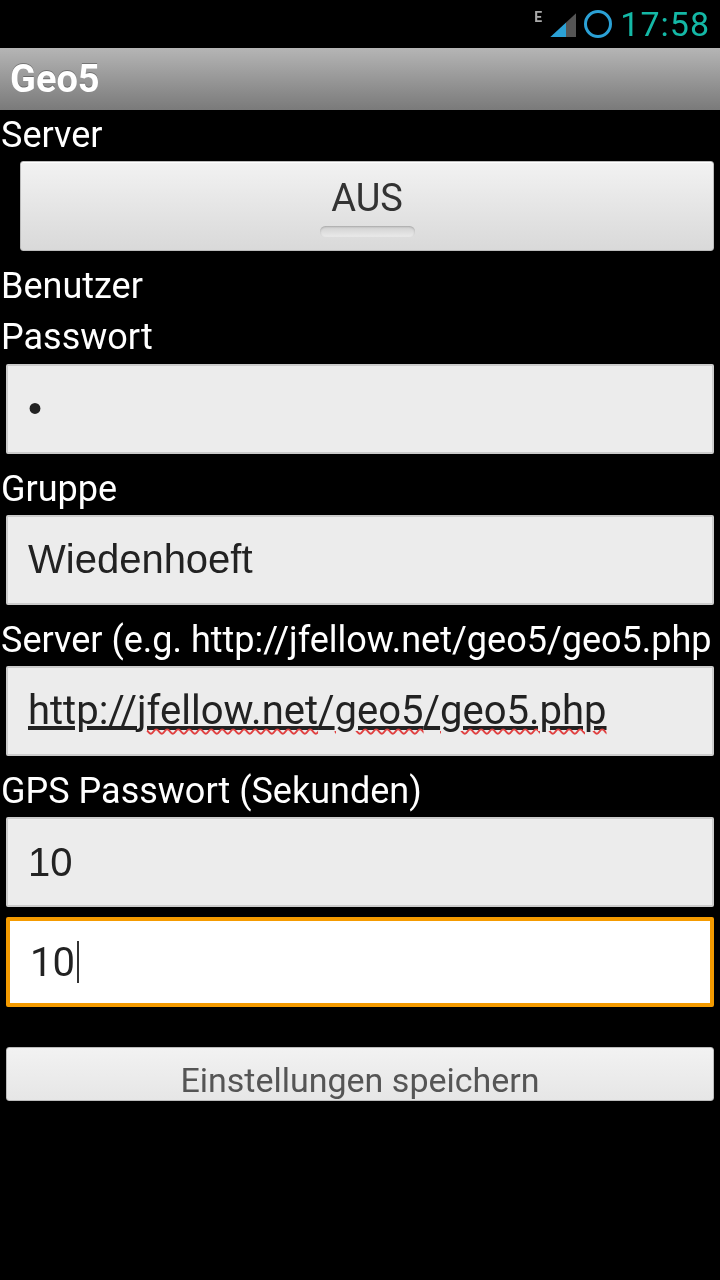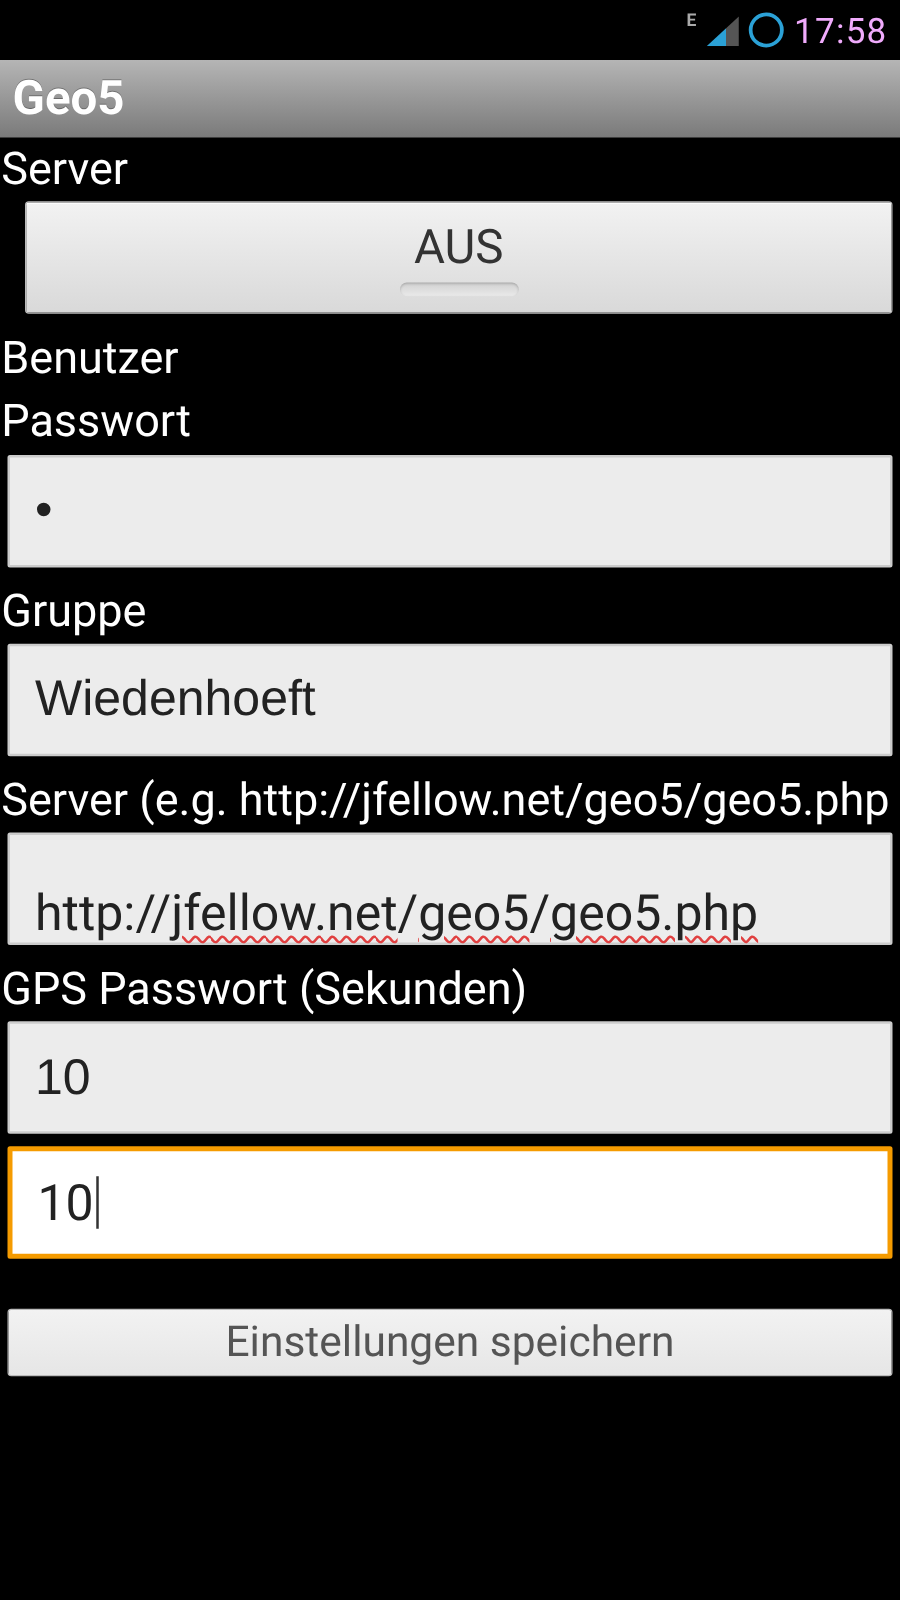--- a/index.html
+++ b/index.html
@@ -44,22 +44,22 @@
     clip-path: polygon(0 100%, 100% 0, 100% 100%);
     background: linear-gradient(to right, #2ba1d6 0%, #2ba1d6 60%, #555 60%, #555 100%);
   }
   .ring {
     width: 28px;
     height: 28px;
     border: 3px solid #2ba1d6;
     border-radius: 50%;
   }
   .clock {
-    color: #f0abfc;
-    font-size: 28px;
+    color: #14b8a6;
+    font-size: 34px;
     font-weight: 400;
     letter-spacing: 1px;
   }
 
   
   .titlebar {
     height: 62px;
     background: linear-gradient(#b5b5b5, #7a7a7a);
     display: flex;
     align-items: center;
@@ -138,21 +138,21 @@
 
   
   .save-btn {
     margin: 0 6px;
     height: 54px;
     overflow: hidden;
     background: linear-gradient(#f2f2f2, #e6e6e6);
     border: 1px solid #bbb;
     border-radius: 3px;
     display: flex;
-    align-items: center;
+    align-items: flex-end;
     justify-content: center;
     color: #555;
     font-size: 34px;
     cursor: pointer;
   }
 
   
   .caret {
     display:inline-block;
     width:2px; height:42px;
@@ -194,21 +194,21 @@
     <input class="text-input" type="text" value="•" style="">
   </div>
 
   <div class="label">Gruppe</div>
   <div class="field-wrap">
     <input class="text-input" value="Wiedenhoeft" style="">
   </div>
 
   <div class="label">Server (e.g. http://jfellow.net/geo5/geo5.php</div>
   <div class="field-wrap">
-    <div class="text-input" style="display:flex;align-items:flex-end;">
+    <div class="text-input" style="display:flex;align-items:center;text-decoration:underline;">
       <span>
         <span>http://</span><span class="squig">jfellow.net</span><span>/</span><span class="squig">geo5</span><span>/</span><span class="squig">geo5.php</span>
       </span>
     </div>
   </div>
 
   <div class="label">GPS Passwort (Sekunden)</div>
   <div class="field-wrap">
     <input class="text-input" value="10" style="">
   </div>

